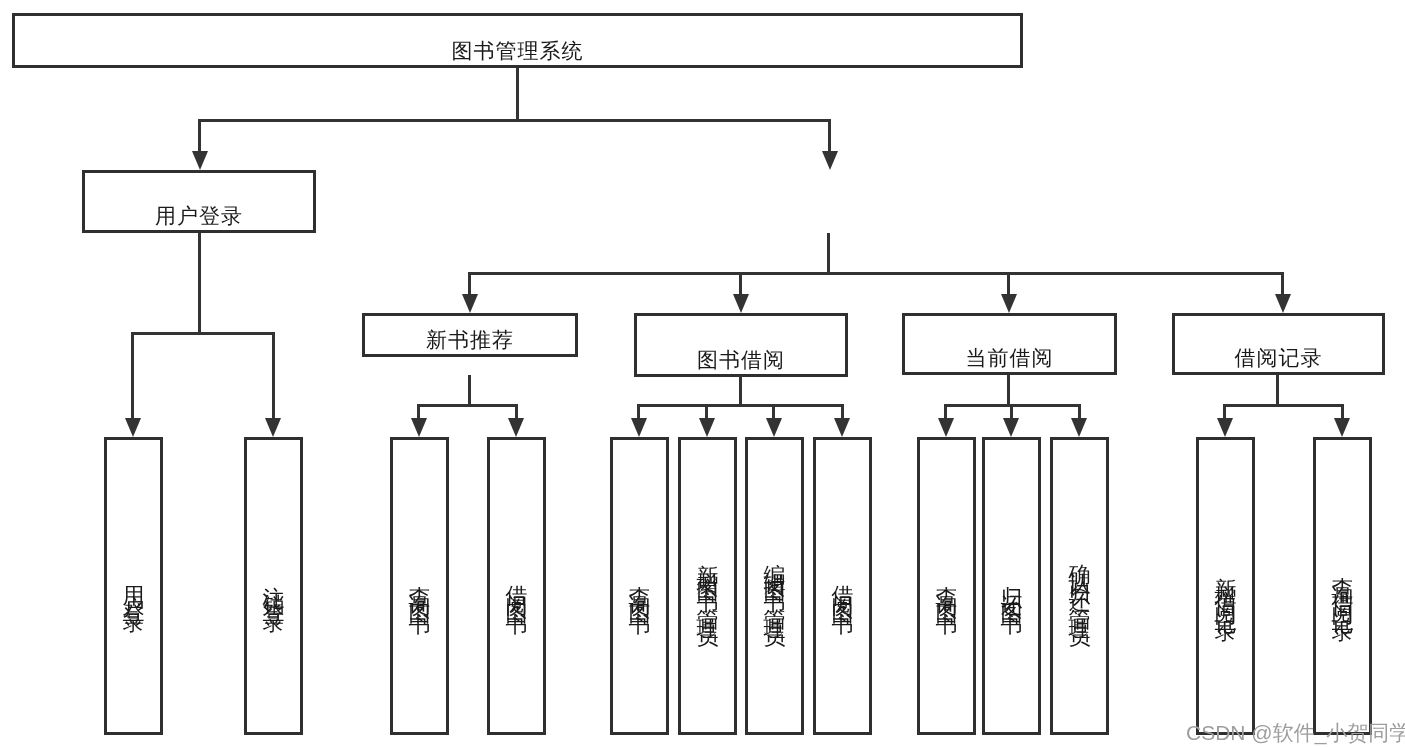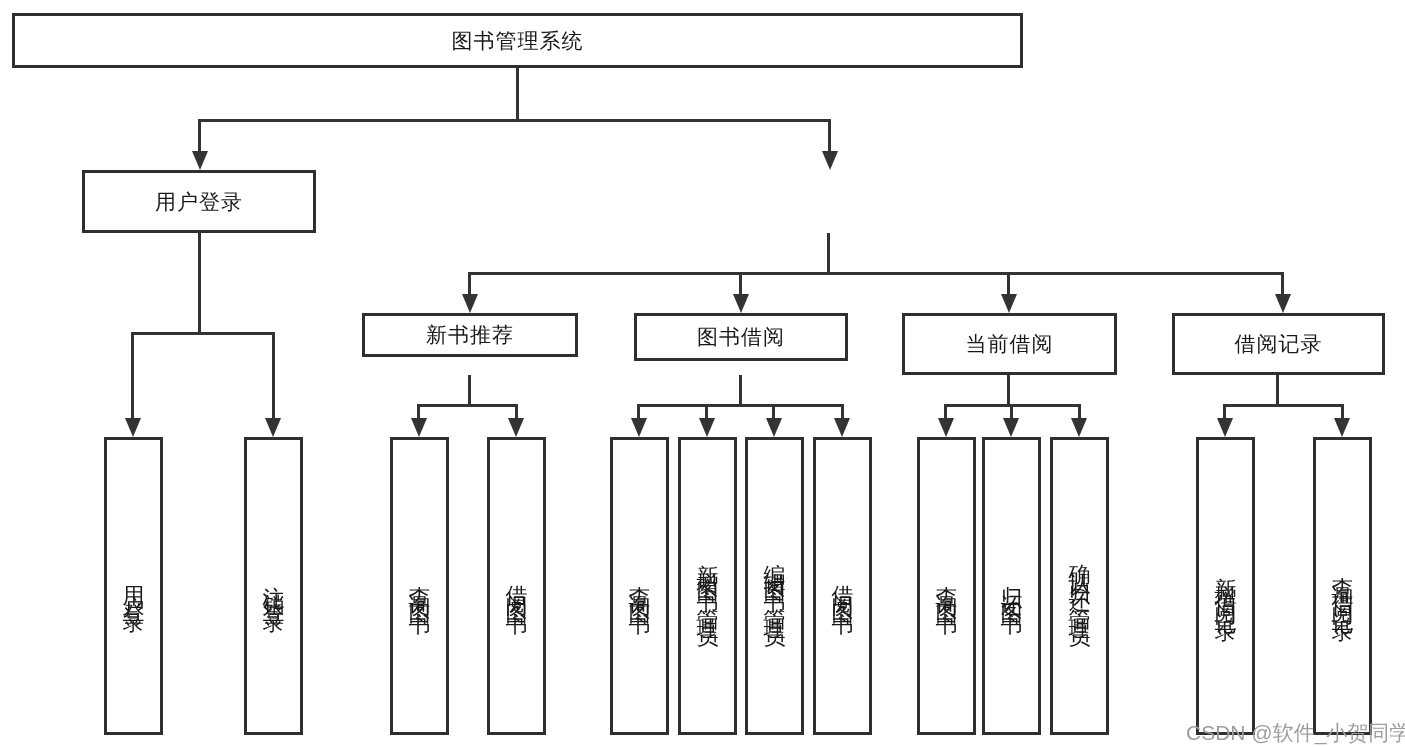--- a/index.html
+++ b/index.html
@@ -20,21 +20,21 @@
     background: var(--bg);
     overflow: hidden;
   }
 
   
   .hbox {
     position: absolute;
     background: #fff;
     border: 3px solid var(--box-border);
     display: flex;
-    align-items: center;
+    align-items: flex-end;
     justify-content: center;
     font-size: 21px;
     color: var(--text);
     letter-spacing: 1px;
   }
 
   
   .vbox {
     position: absolute;
     background: #fff;
@@ -115,21 +115,21 @@
   <div class="vline" style="left:739px; top:272px; height:25px;"></div>
   <div class="arrow" style="left:733px; top:294px;"></div>
   <div class="vline" style="left:1007px; top:272px; height:25px;"></div>
   <div class="arrow" style="left:1001px; top:294px;"></div>
   <div class="vline" style="left:1281px; top:272px; height:25px;"></div>
   <div class="arrow" style="left:1275px; top:294px;"></div>
 
   <div class="hbox" style="left:362px; top:313px; width:216px; height:44px;font-family:Liberation Mono, monospace;">
     <span>新书推荐</span>
   </div>
-  <div class="hbox" style="left:634px; top:313px; width:214px; height:48px;">
+  <div class="hbox" style="left:634px; top:313px; width:214px; height:64px;">
     <span>图书借阅</span>
   </div>
   <div class="hbox" style="left:902px; top:313px; width:215px; height:62px;">
     <span>当前借阅</span>
   </div>
   <div class="hbox" style="left:1172px; top:313px; width:213px; height:62px;">
     <span>借阅记录</span>
   </div>
 
   <div class="vline" style="left:468px; top:375px; height:32px;"></div>

